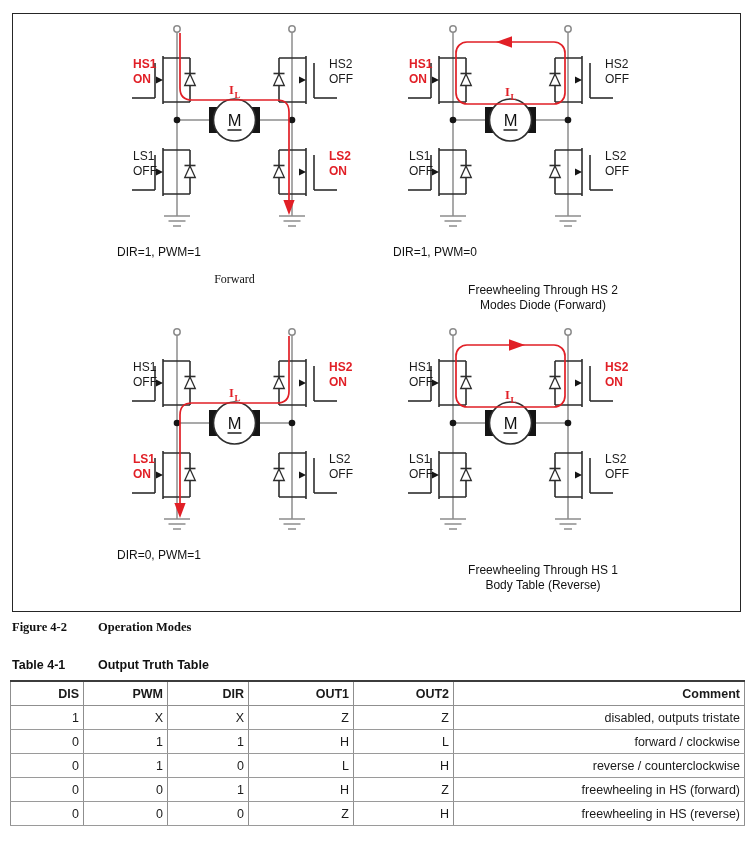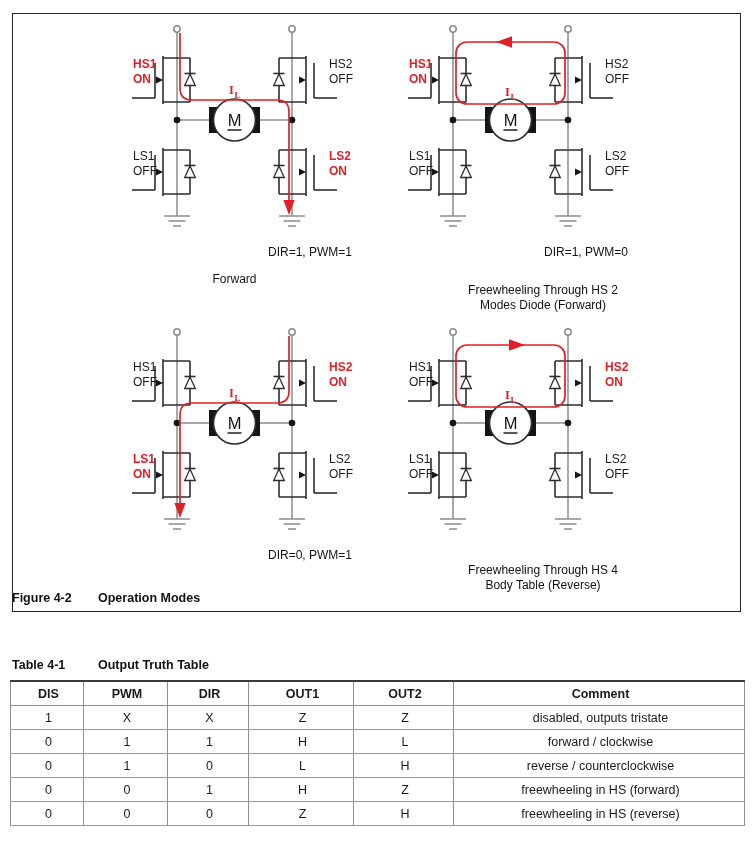--- a/index.html
+++ b/index.html
@@ -16,28 +16,28 @@
     width: 729px; height: 599px;
     border: 1.5px solid #262626;
     background: #fff;
   }
   .quad { position: absolute; width: 300px; }
   .q1 { left: 104px; top: 6px; }
   .q2 { left: 380px; top: 6px; }
   .q3 { left: 104px; top: 309px; }
   .q4 { left: 380px; top: 309px; }
   .cond {
-    width: 235px; margin-top: 9px; text-align: right;
+    width: 235px; margin-top: 9px; text-align: left;
     font-size: 12px; color: #111;
   }
   .mode {
     margin-top: 13px; text-align: center;
     font-size: 12px; color: #111; line-height: 15px; height: 30px;
   }
-  .q-left  .mode { width: 235px; }
+  .q-left  .mode { width: 235px; font-family: Liberation Serif, serif; }
   .q-right .mode { width: 300px; margin-top: 24px; }
   
   .wire   { stroke: #8c8c8c; stroke-width: 1.5; fill: none; }
   .term   { stroke: #8c8c8c; stroke-width: 1.5; fill: #ffffff; }
   .sym    { stroke: #2d2d2d; stroke-width: 1.6; fill: none; }
   .symfill{ fill: #151515; }
   .dtri   { fill: #ffffff; stroke: #2d2d2d; stroke-width: 1.3; }
   .redp   { stroke: #e11f26; stroke-width: 1.7; fill: none; }
   .redfill{ fill: #e11f26; }
   .fet-label { font-size: 12px; fill: #1a1a1a; font-weight: 400; }
@@ -45,37 +45,37 @@
   .il     { font-family: "Liberation Serif", serif; font-weight: 700;
             font-size: 12.5px; fill: #e11f26; }
   .il-sub { font-family: "Liberation Serif", serif; font-weight: 700;
             font-size: 9px;  fill: #e11f26; }
   .motor-m { font-size: 16.5px; fill: #111; text-anchor: middle; }
   
   .caption {
     position: absolute; left: 12px;
     font-size: 12.5px; font-weight: 700; color: #111;
   }
-  .fig-cap  { top: 591px; }
+  .fig-cap  { top: 620px; font-family: Liberation Serif, serif; }
   .tbl-cap  { top: 658px; }
   .caption .cap-label { display: inline-block; min-width: 86px; }
   
   table.truth {
     position: absolute; left: 10px; top: 680px;
     width: 735px; border-collapse: collapse;
     font-size: 12.5px; color: #1a1a1a;
     border-top: 2px solid #3c3c3c;
     border-bottom: 1px solid #8f8f8f;
   }
   table.truth th, table.truth td {
     border-left: 1px solid #8f8f8f;
     border-right: 1px solid #8f8f8f;
     border-bottom: 1px solid #9a9a9a;
     height: 24px; padding: 4px 4px 2px 7px;
-    text-align: center; font-weight: 400; vertical-align: middle;
+    text-align: right; font-weight: 400; vertical-align: middle;
   }
   table.truth th { font-weight: 700; border-bottom: 1px solid #8f8f8f; }
 </style>
 </head>
 <body>
 
 <svg width="0" height="0" style="position:absolute" aria-hidden="true">
   <defs>
     <g id="gnd">
       <line class="wire" x1="-13" y1="0" x2="13" y2="0"></line>
@@ -205,21 +205,21 @@
       <text class="fet-label" x="16" y="48">HS1</text>
       <text class="fet-label" x="16" y="63">OFF</text>
       <text class="fet-label on" x="212" y="48">HS2</text>
       <text class="fet-label on" x="212" y="63">ON</text>
       <text class="fet-label" x="16" y="140">LS1</text>
       <text class="fet-label" x="16" y="155">OFF</text>
       <text class="fet-label" x="212" y="140">LS2</text>
       <text class="fet-label" x="212" y="155">OFF</text>
     </svg>
     <div class="mode">
-      <div>Freewheeling Through HS 4</div>
+      <div>Freewheeling Through HS 1</div>
       <div>Body Table (Reverse)</div>
     </div>
   </div>
 </div>
 
 <div class="caption fig-cap">
   <span class="cap-label">Figure 4-2</span><span>Operation Modes</span>
 </div>
 
 <div class="caption tbl-cap">

